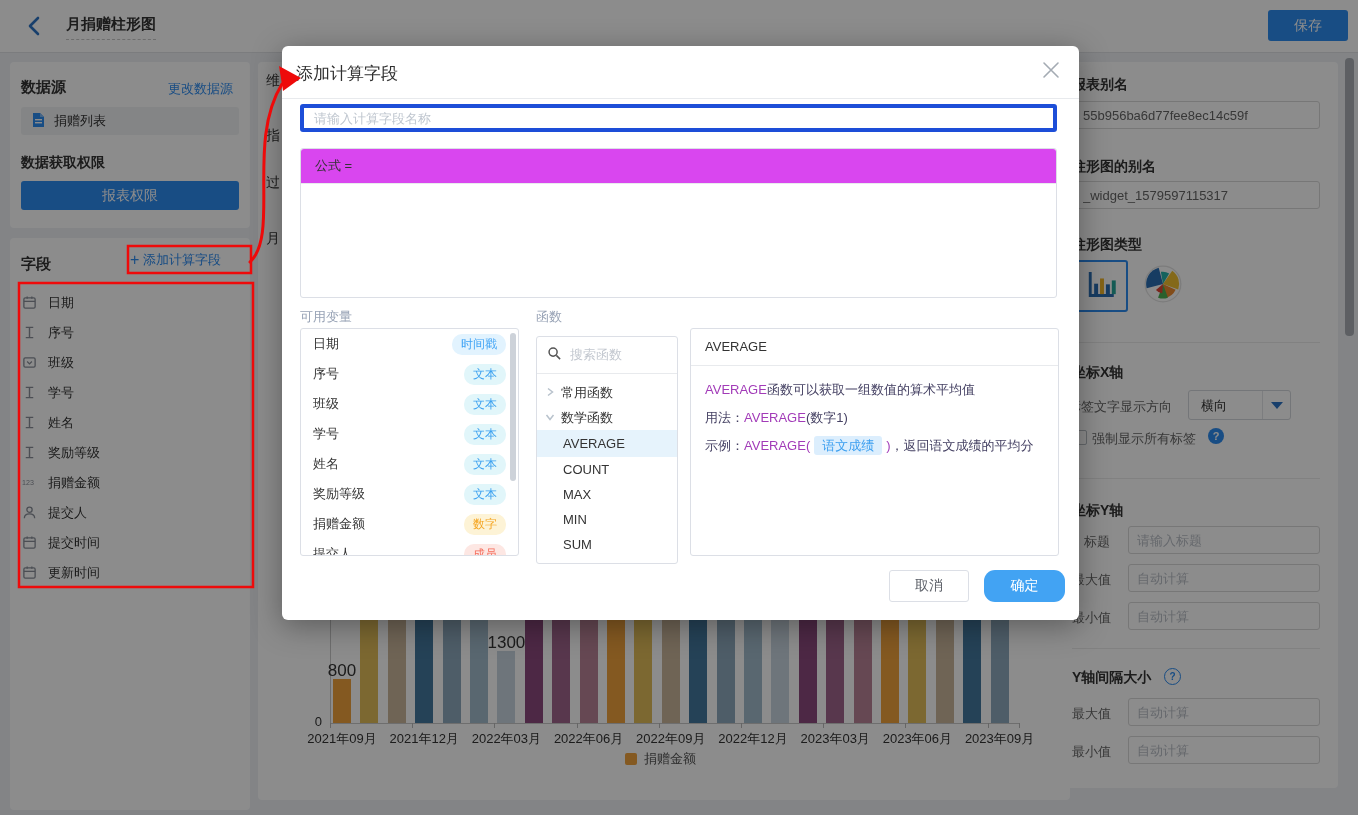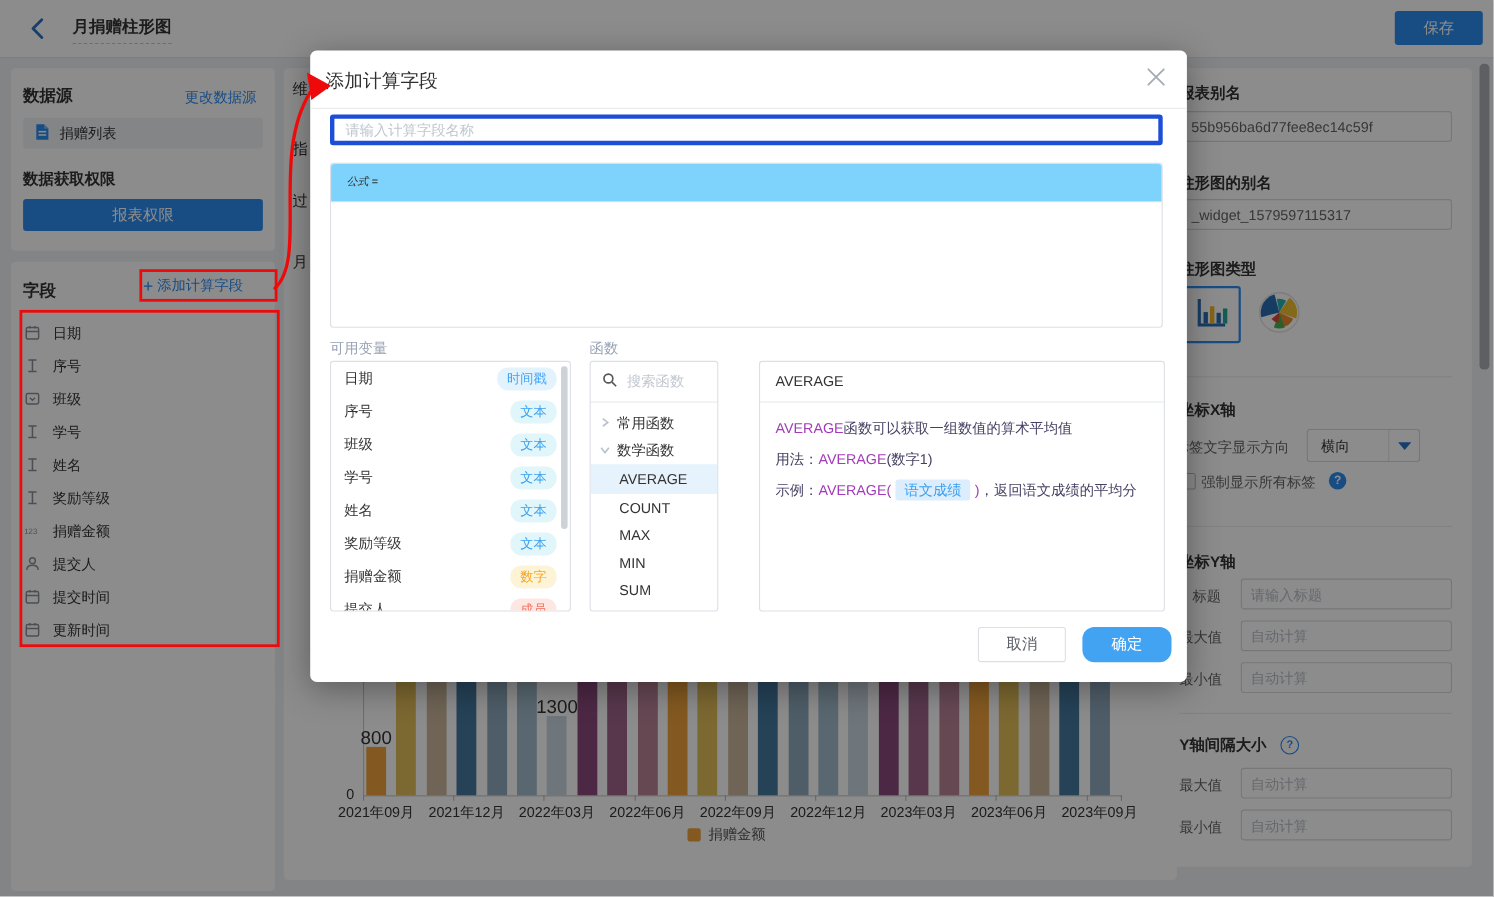--- a/index.html
+++ b/index.html
@@ -51,25 +51,25 @@
   #dim{position:absolute;inset:0;background:rgba(0,0,0,.45);z-index:40;}
   #modal{position:absolute;left:282px;top:46px;width:797px;height:574px;background:#fff;border-radius:6px;
          box-shadow:0 6px 30px rgba(0,0,0,.35);z-index:50;}
   #modal .hdr-line{position:absolute;left:0;top:52px;width:100%;height:1px;background:#e8eaed;}
   #modal-title{position:absolute;left:14px;top:16px;font-size:17px;color:#2f2f2f;}
   #modal-close{position:absolute;right:16px;top:14px;width:22px;height:22px;cursor:pointer;}
   #calc-name{position:absolute;left:18px;top:58px;width:757px;height:28px;border:4px solid #1d4ed8;border-radius:3px;
              font-size:13px;padding:0 10px;box-sizing:border-box;color:#333;font-family:inherit;}
   #calc-name::placeholder{color:#bfc6cf;}
   #formula-box{position:absolute;left:18px;top:102px;width:757px;height:150px;border:1px solid #dcdfe6;border-radius:3px;box-sizing:border-box;background:#fff;}
-  #formula-head{height:34px;background:#7dd3fc;border-bottom:1px solid #e8eaed;line-height:34px;padding-left:14px;font-size:10px;color:#333;border-radius:3px 3px 0 0;font-style:italic;}
+  #formula-head{height:34px;background:#d946ef;border-bottom:1px solid #e8eaed;line-height:34px;padding-left:14px;font-size:13px;color:#333;border-radius:3px 3px 0 0;}
   .panel-label{position:absolute;font-size:13px;color:#97a2b5;}
   .mbox{position:absolute;top:282px;height:228px;border:1px solid #dcdfe6;border-radius:3px;box-sizing:border-box;background:#fff;overflow:hidden;}
   #var-box{left:18px;width:219px;}
-  #fn-box{left:254px;width:117px;}
+  #fn-box{left:254px;width:142px;margin-top:8px;}
   #detail-box{left:408px;width:369px;}
   .vrow{height:30px;display:flex;align-items:center;justify-content:space-between;padding:0 12px;}
   .vname{font-size:13px;color:#333;}
   .vbadge{font-size:12px;padding:2px 9px;border-radius:10px;}
   .b-timestamp{color:#41a4f5;background:#e2f3fe;}
   .b-text{color:#3ba1f0;background:#e1f6fa;}
   .b-number{color:#f5a623;background:#fdf3d6;}
   .b-member{color:#f56c5b;background:#fde7e3;}
   #var-scroll{position:absolute;right:2px;top:4px;width:6px;height:148px;border-radius:3px;background:#cdd2d9;}
   #fn-search{height:36px;border-bottom:1px solid #e8eaed;display:flex;align-items:center;padding-left:10px;gap:8px;}

